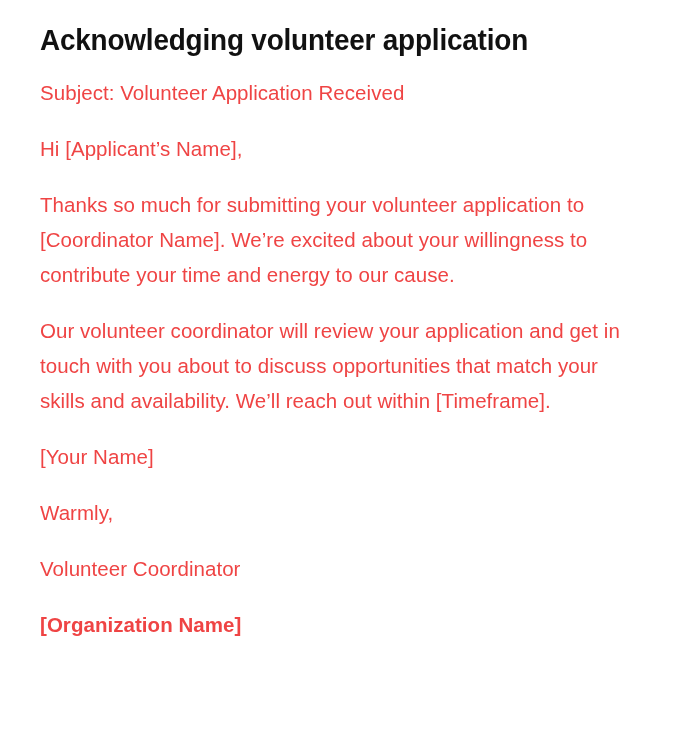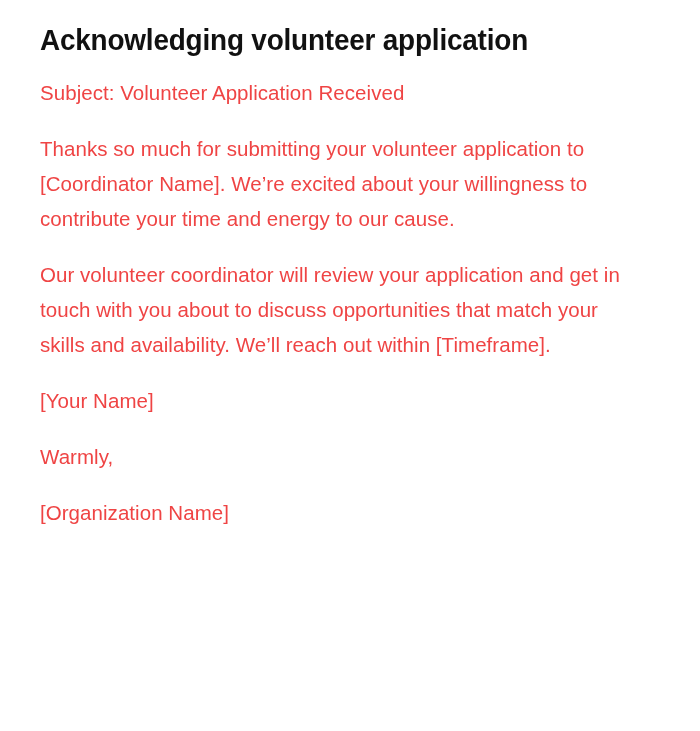--- a/index.html
+++ b/index.html
@@ -36,27 +36,30 @@
   .body-block {
     font-size: 20.5px;
     line-height: 35px;
     color: #ef4444;
     margin: 0 0 21px 0;
     max-width: 590px;
     letter-spacing: 0.05px;
   }
   .body-block:last-child {
     margin-bottom: 0;
+    font-weight: bold;
   }
 </style>
 </head>
 <body>
 
 <div class="page">
   <h1 class="doc-title">Acknowledging volunteer application</h1>
 
   <p class="body-block">Subject: Volunteer Application Received</p>
+  <p class="body-block">Hi [Applicant’s Name],</p>
   <p class="body-block">Thanks so much for submitting your volunteer application to [Coordinator Name]. We’re excited about your willingness to contribute your time and energy to our cause.</p>
   <p class="body-block">Our volunteer coordinator will review your application and get in touch with you about to discuss opportunities that match your skills and availability. We’ll reach out within [Timeframe].</p>
   <p class="body-block">[Your Name]</p>
   <p class="body-block">Warmly,</p>
+  <p class="body-block">Volunteer Coordinator</p>
   <p class="body-block">[Organization Name]</p>
 </div>
 
 </body></html>

